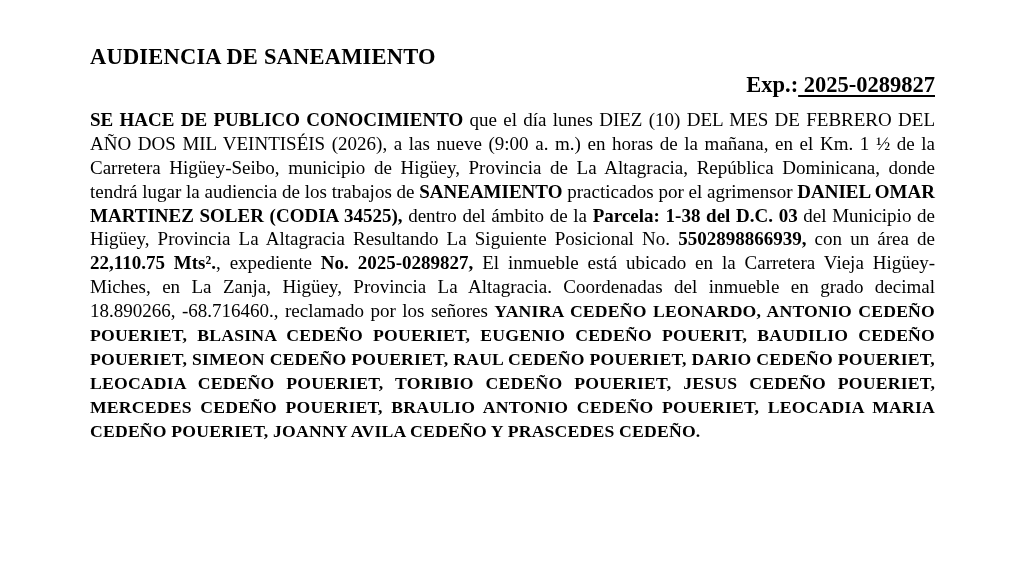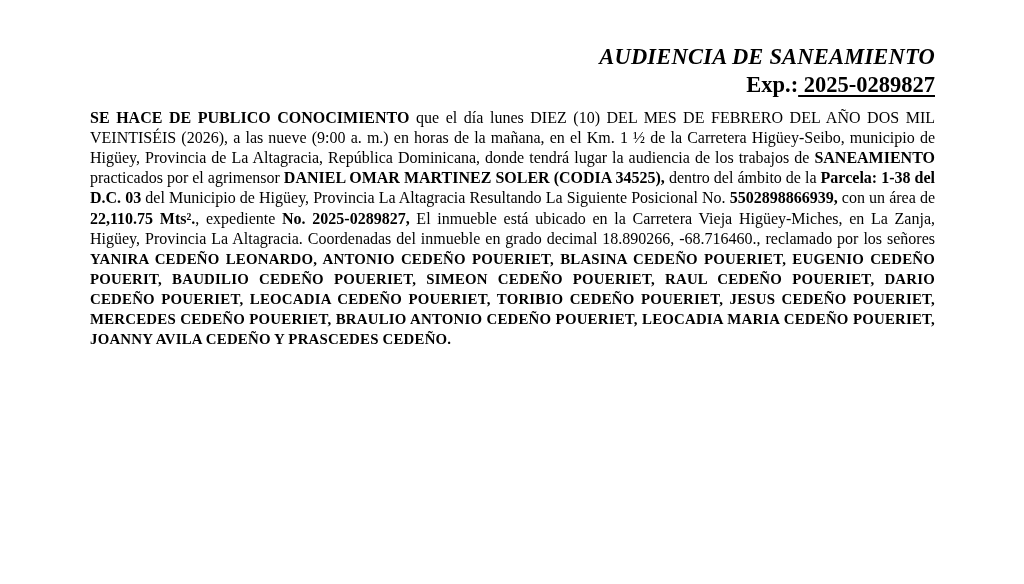--- a/index.html
+++ b/index.html
@@ -13,43 +13,42 @@
     height: 584px;
     box-sizing: border-box;
     background: #ffffff;
     color: #000000;
     font-family: "Liberation Serif", "DejaVu Serif", serif;
     padding: 44px 89px 0 90px;
     overflow: hidden;
   }
   .doc-title {
     margin: 0;
-    text-align: right;
+    text-align: left;
     font-size: 22.5px;
     line-height: 1.15;
     font-weight: bold;
     letter-spacing: 0.2px;
-    font-style: italic;
   }
   .exp-line {
     margin: 2px 0 0 0;
     text-align: right;
     font-size: 22.5px;
     line-height: 1.15;
     font-weight: bold;
   }
   .exp-number {
     text-decoration: underline;
     text-underline-offset: 3px;
     text-decoration-thickness: 2px;
     white-space: pre;
   }
   .doc-body {
     margin: 10px 0 0 0;
-    font-size: 16px;
+    font-size: 19px;
     line-height: 1.26;
     text-align: justify;
     text-justify: inter-word;
   }
   .doc-body span.b {
     font-weight: bold;
   }
   .doc-body span.names {
     font-size: 0.93em;
     letter-spacing: 0.2px;

